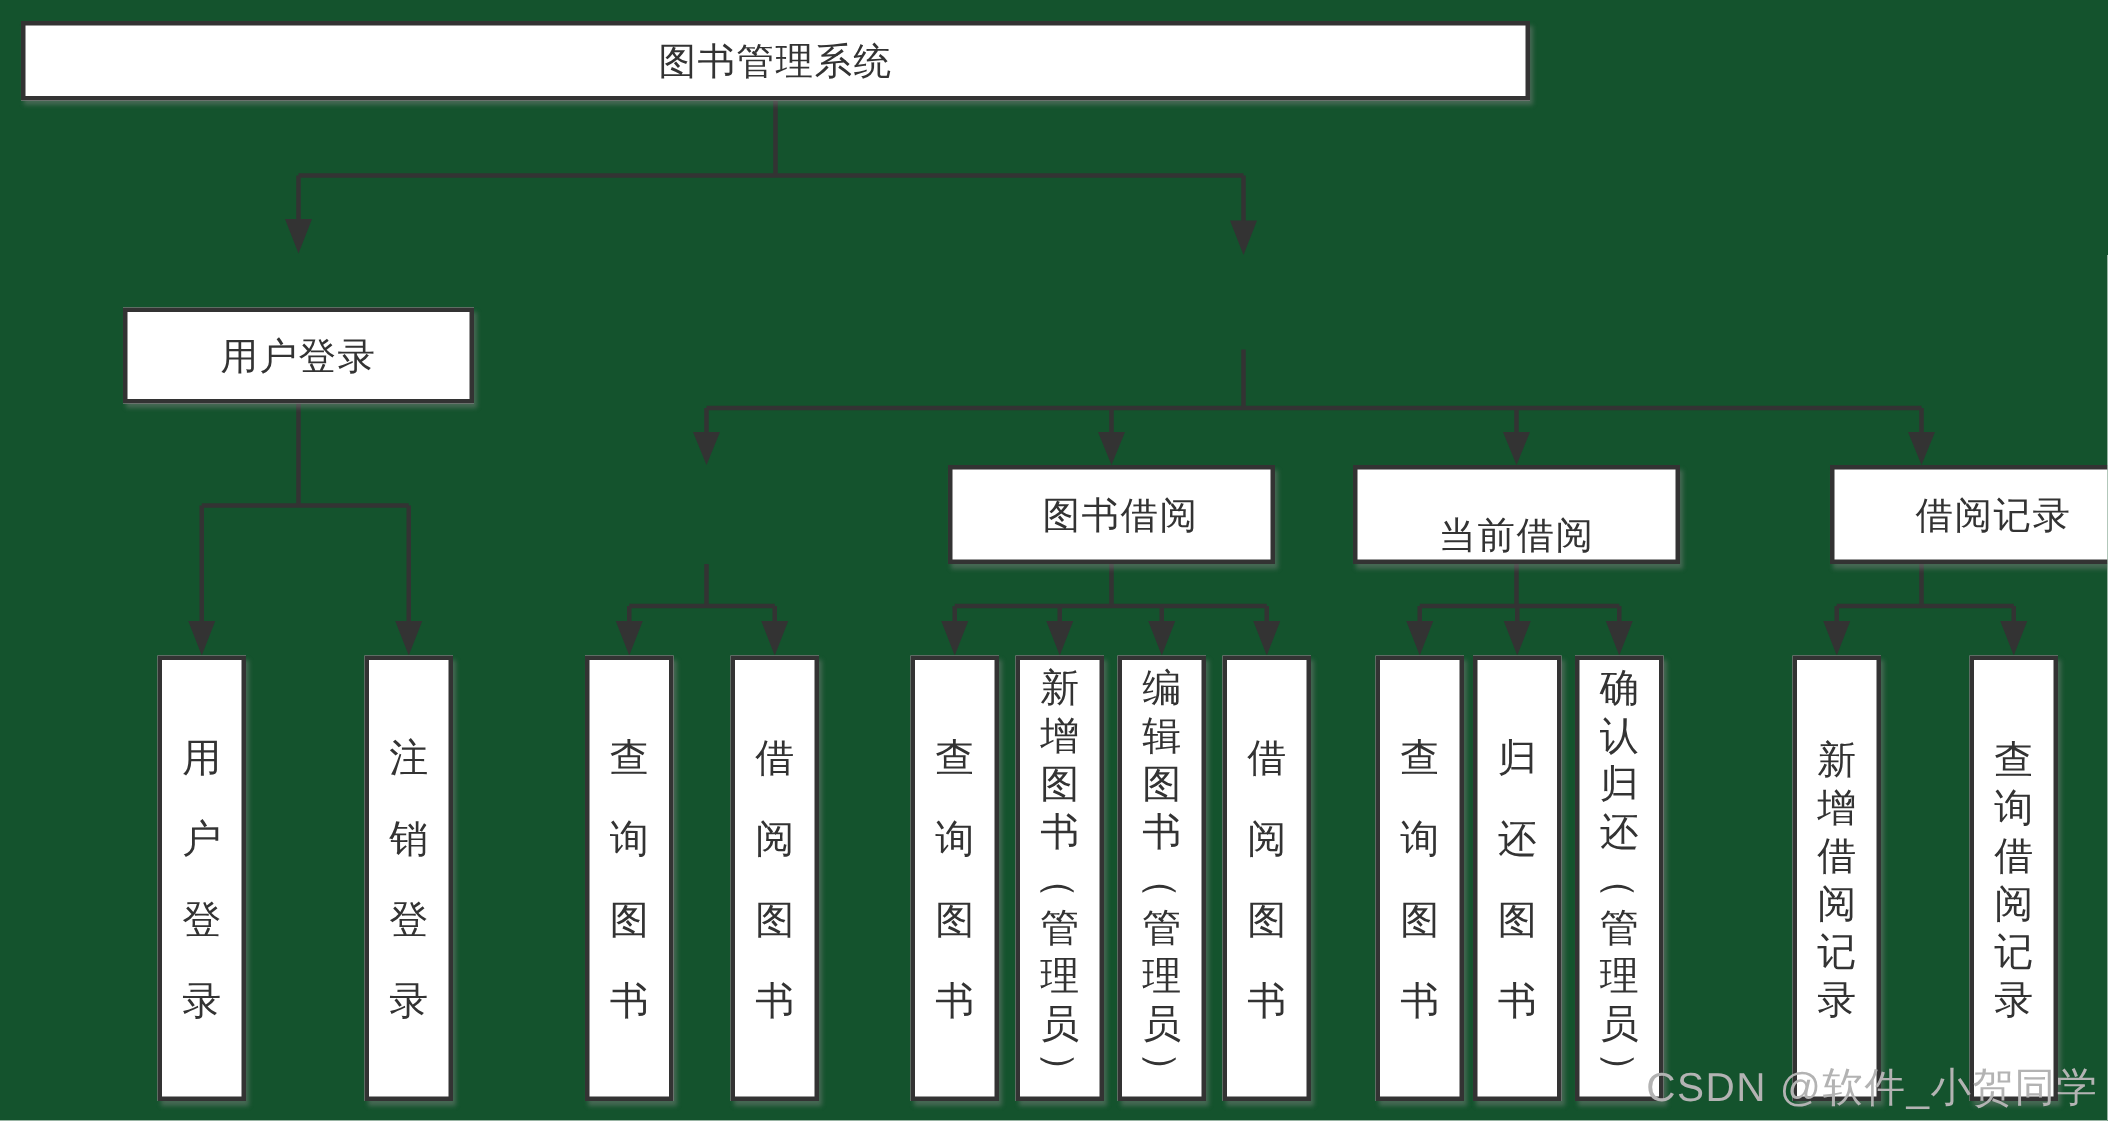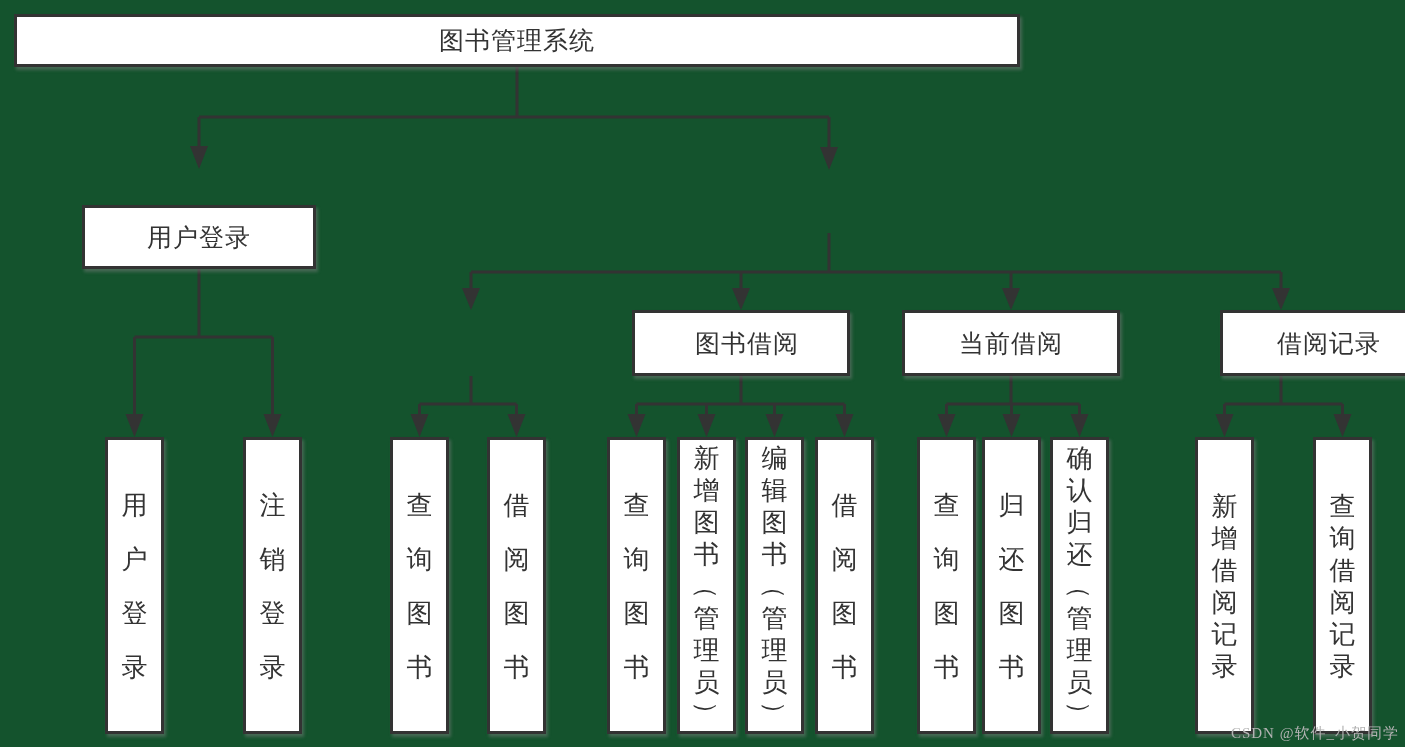--- a/index.html
+++ b/index.html
@@ -34,25 +34,24 @@
   .vnode span{
     display:block;
     line-height:1;
     text-align:center;
   }
   .vnode span.rot{transform:rotate(90deg);}
   .watermark{
     position:absolute;
     right:6px;
     bottom:4px;
-    font-size:15px;
+    font-size:27px;
     color:#b3b3b3;
     letter-spacing:1px;
     white-space:nowrap;
-    font-family:Liberation Serif, serif;
   }
 </style>
 </head>
 <body>
 
 <div class="canvas">
 
   <svg class="connectors" width="1405" height="747" viewBox="0 0 1405 747" xmlns="http://www.w3.org/2000/svg">
     <g stroke="#333333" stroke-width="3" fill="none">
       <path d="M517 67 V117 M199 117 H829 M199 117 V150 M829 117 V151
@@ -93,21 +92,21 @@
     <span>图书管理系统</span>
   </div>
 
   <div class="node hnode" style="left:82px;top:169px;width:234px;height:64px;margin-top:36px;">
     <span>用户登录</span>
   </div>
 
   <div class="node hnode" style="left:632px;top:310px;width:218px;height:66px;padding-left:12px;">
     <span>图书借阅</span>
   </div>
-  <div class="node hnode" style="left:902px;top:310px;width:218px;height:66px;">
+  <div class="node hnode" style="left:902px;top:310px;width:218px;height:66px;align-items:flex-end;">
     <span>当前借阅</span>
   </div>
   <div class="node hnode" style="left:1172px;top:310px;width:218px;height:66px;margin-left:48px;">
     <span>借阅记录</span>
   </div>
 
   <div class="node vnode" style="left: 105px; top: 437px; width: 59px; height: 297px; gap: 28px;">
       <span>用</span>
       <span>户</span>
       <span>登</span>

